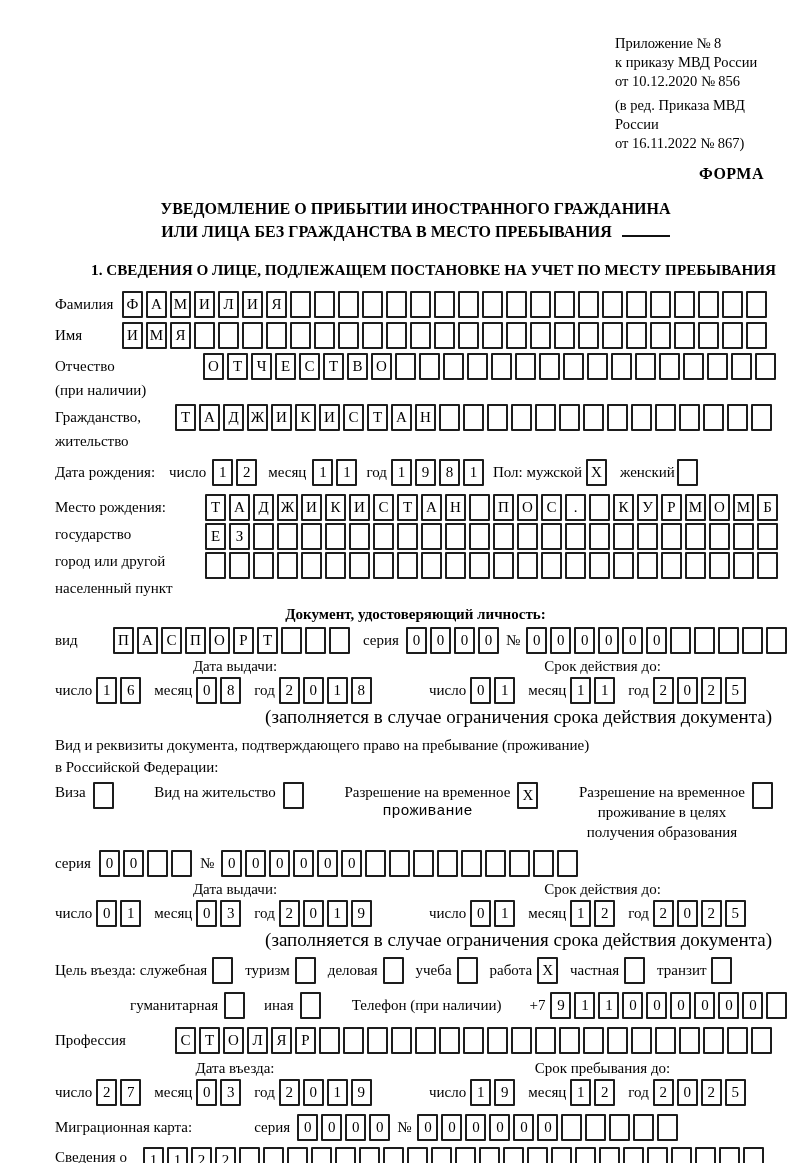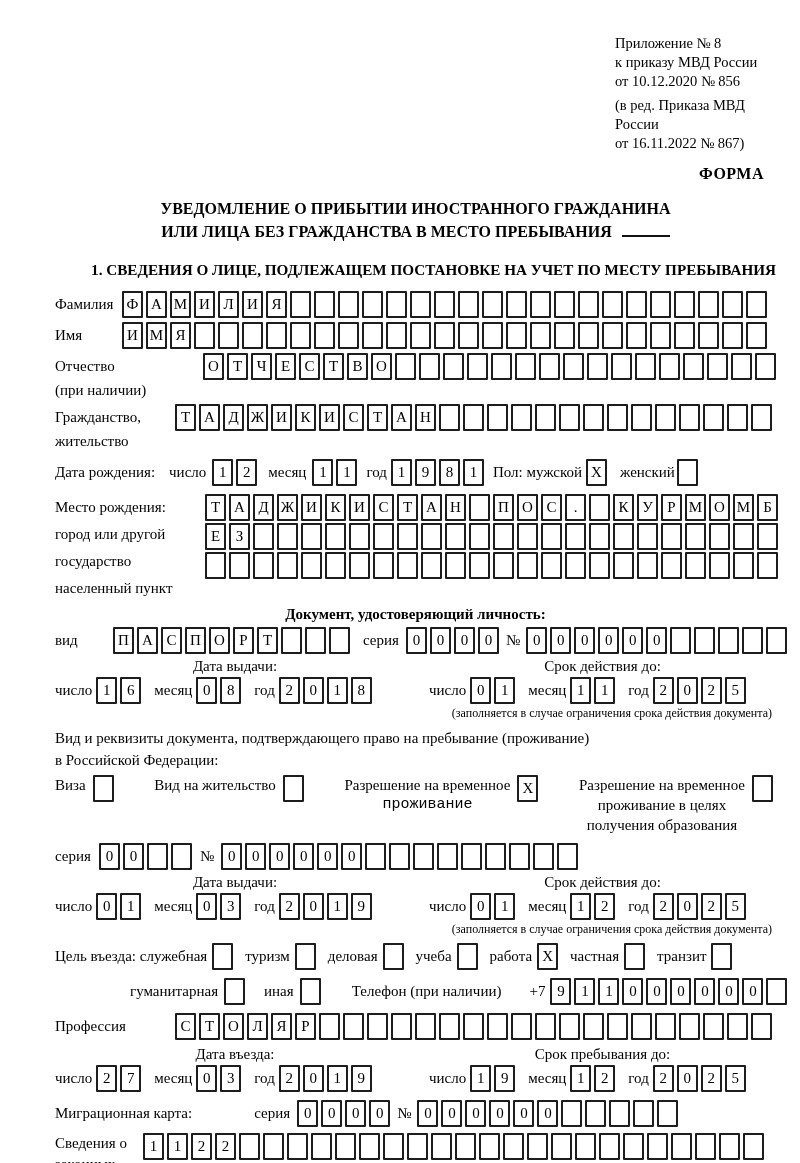--- a/index.html
+++ b/index.html
@@ -37,21 +37,21 @@
   .w-prof{width:120px;flex:none;}
   .mt12{margin-top:12px;}
   .doc-hdr{text-align:center;font-weight:bold;font-size:15px;margin:4px 0 4px 0;}
   .date-flex{display:flex;margin-bottom:2px;}
   .dcol-l{flex:0 0 360px;}
   .dcol-r{flex:1;padding-left:14px;}
   .dhdr{text-align:center;font-size:15px;margin-bottom:2px;}
   .dgrp{display:flex;align-items:center;}
   .dgrp .lbl{margin-right:4px;}
   .dgrp .sp{margin-left:10px;}
-  .note{text-align:right;font-size:12px;margin:2px 4px 6px 0;}
+  .note{text-align:right;font-size:19px;margin:2px 4px 6px 0;}
   .plain{font-size:15px;line-height:22px;}
   .ckrow{display:flex;align-items:flex-start;justify-content:space-between;margin:4px 0 8px 0;}
   .ckgrp{display:flex;align-items:flex-start;}
   .ckgrp .cklbl{text-align:center;line-height:20px;white-space:nowrap;}
   .ckgrp .cells{margin-left:7px;margin-top:0;}
   .purpose .lbl{margin-right:5px;}
   .purpose .cells{margin-right:9px;}
   .indent75{margin-left:75px;}
   .gapL{margin-left:28px;}
   .gapM{margin-left:16px;}
@@ -236,22 +236,22 @@
       </span>
     <span class="lbl" style="margin:0 2px 0 10px;">женский</span>
     <span class="cells">
         <span class="cell"></span>
       </span>
   </div>
 
   <div class="row-top cellrows">
     <span class="lblcol w-birthpl">
       <span style="display:block;line-height:27px;">Место рождения:</span>
+      <span style="display:block;line-height:27px;">государство</span>
       <span style="display:block;line-height:27px;">город или другой</span>
-      <span style="display:block;line-height:27px;">государство</span>
       <span style="display:block;line-height:27px;">населенный пункт</span>
     </span>
     <span>
       <span class="cells">
           <span class="cell">Т</span>
           <span class="cell">А</span>
           <span class="cell">Д</span>
           <span class="cell">Ж</span>
           <span class="cell">И</span>
           <span class="cell">К</span>

